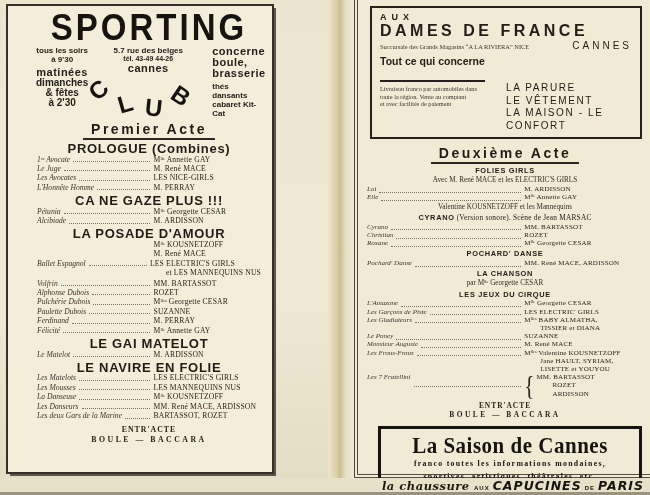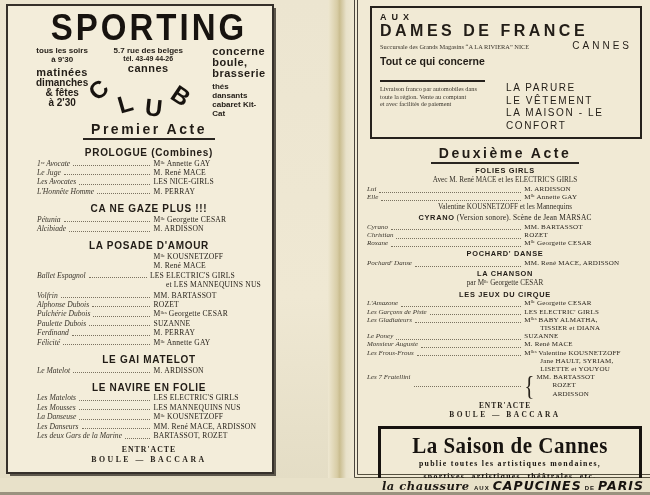--- a/index.html
+++ b/index.html
@@ -32,21 +32,21 @@
   .club .c3{left:84px;top:6px;transform:rotate(34deg);}
 
   .title-wrap{text-align:center;margin-top:5px;}
   .acte-title{display:inline-block;font-family:"Liberation Sans",sans-serif;font-weight:700;font-size:14px;
     letter-spacing:2.5px;border-bottom:2px solid #2a2621;padding:0 8px 1px;color:#211c16;}
 
   
   .section{margin-top:1px;}
   .sec-h{text-align:center;font-family:"Liberation Sans",sans-serif;font-weight:700;
     letter-spacing:.7px;color:#211c16;margin:4px 0 1px;}
-  .pl .sec-h{font-size:10px;line-height:9.5px;margin-top:8px;}
+  .pl .sec-h{font-size:13px;line-height:9.5px;}
   .pr .sec-h{font-size:7.4px;line-height:8.8px;margin:3px 0 0;}
   .sec-h .rest{font-family:"Liberation Serif",serif;font-weight:400;letter-spacing:.2px;}
   .subline{text-align:center;font-size:7.2px;line-height:8.4px;color:#332e26;}
   .row{display:flex;align-items:flex-start;padding:0 1px;}
   .pl .row{line-height:9.4px;font-size:7.6px;}
   .pr .row{line-height:8.2px;font-size:7px;}
   .role{font-style:italic;white-space:nowrap;color:#3a352c;}
   .dots{flex:1 1 auto;border-bottom:1px dotted #7a7260;margin:0 3px;height:6.5px;min-width:6px;align-self:flex-start;}
   .bracerow .dots{align-self:center;height:1px;}
   .dots.nodots{border-bottom:none;}
@@ -536,21 +536,21 @@
         </div>
       </div>
 
     <div class="entracte">
       <div>ENTR'ACTE</div>
       <div class="l2">BOULE  —  BACCARA</div>
     </div>
 
     <div class="ad-saison">
       <div class="saison-title">La Saison de Cannes</div>
-      <div class="saison-line">publie toutes les artistiques mondaines,</div>
+      <div class="saison-line">franco toutes les informations mondaines,</div>
       <div class="saison-line">sportives, artistiques, théâtrales, etc.</div>
       <div class="saison-line">de la Région,</div>
 
     </div>
   </div>
 
   <div class="bottom-strip">
     <span class="chaussure">la chaussure</span>
     <span class="capucines">
       <span class="cap-small">AUX</span>

